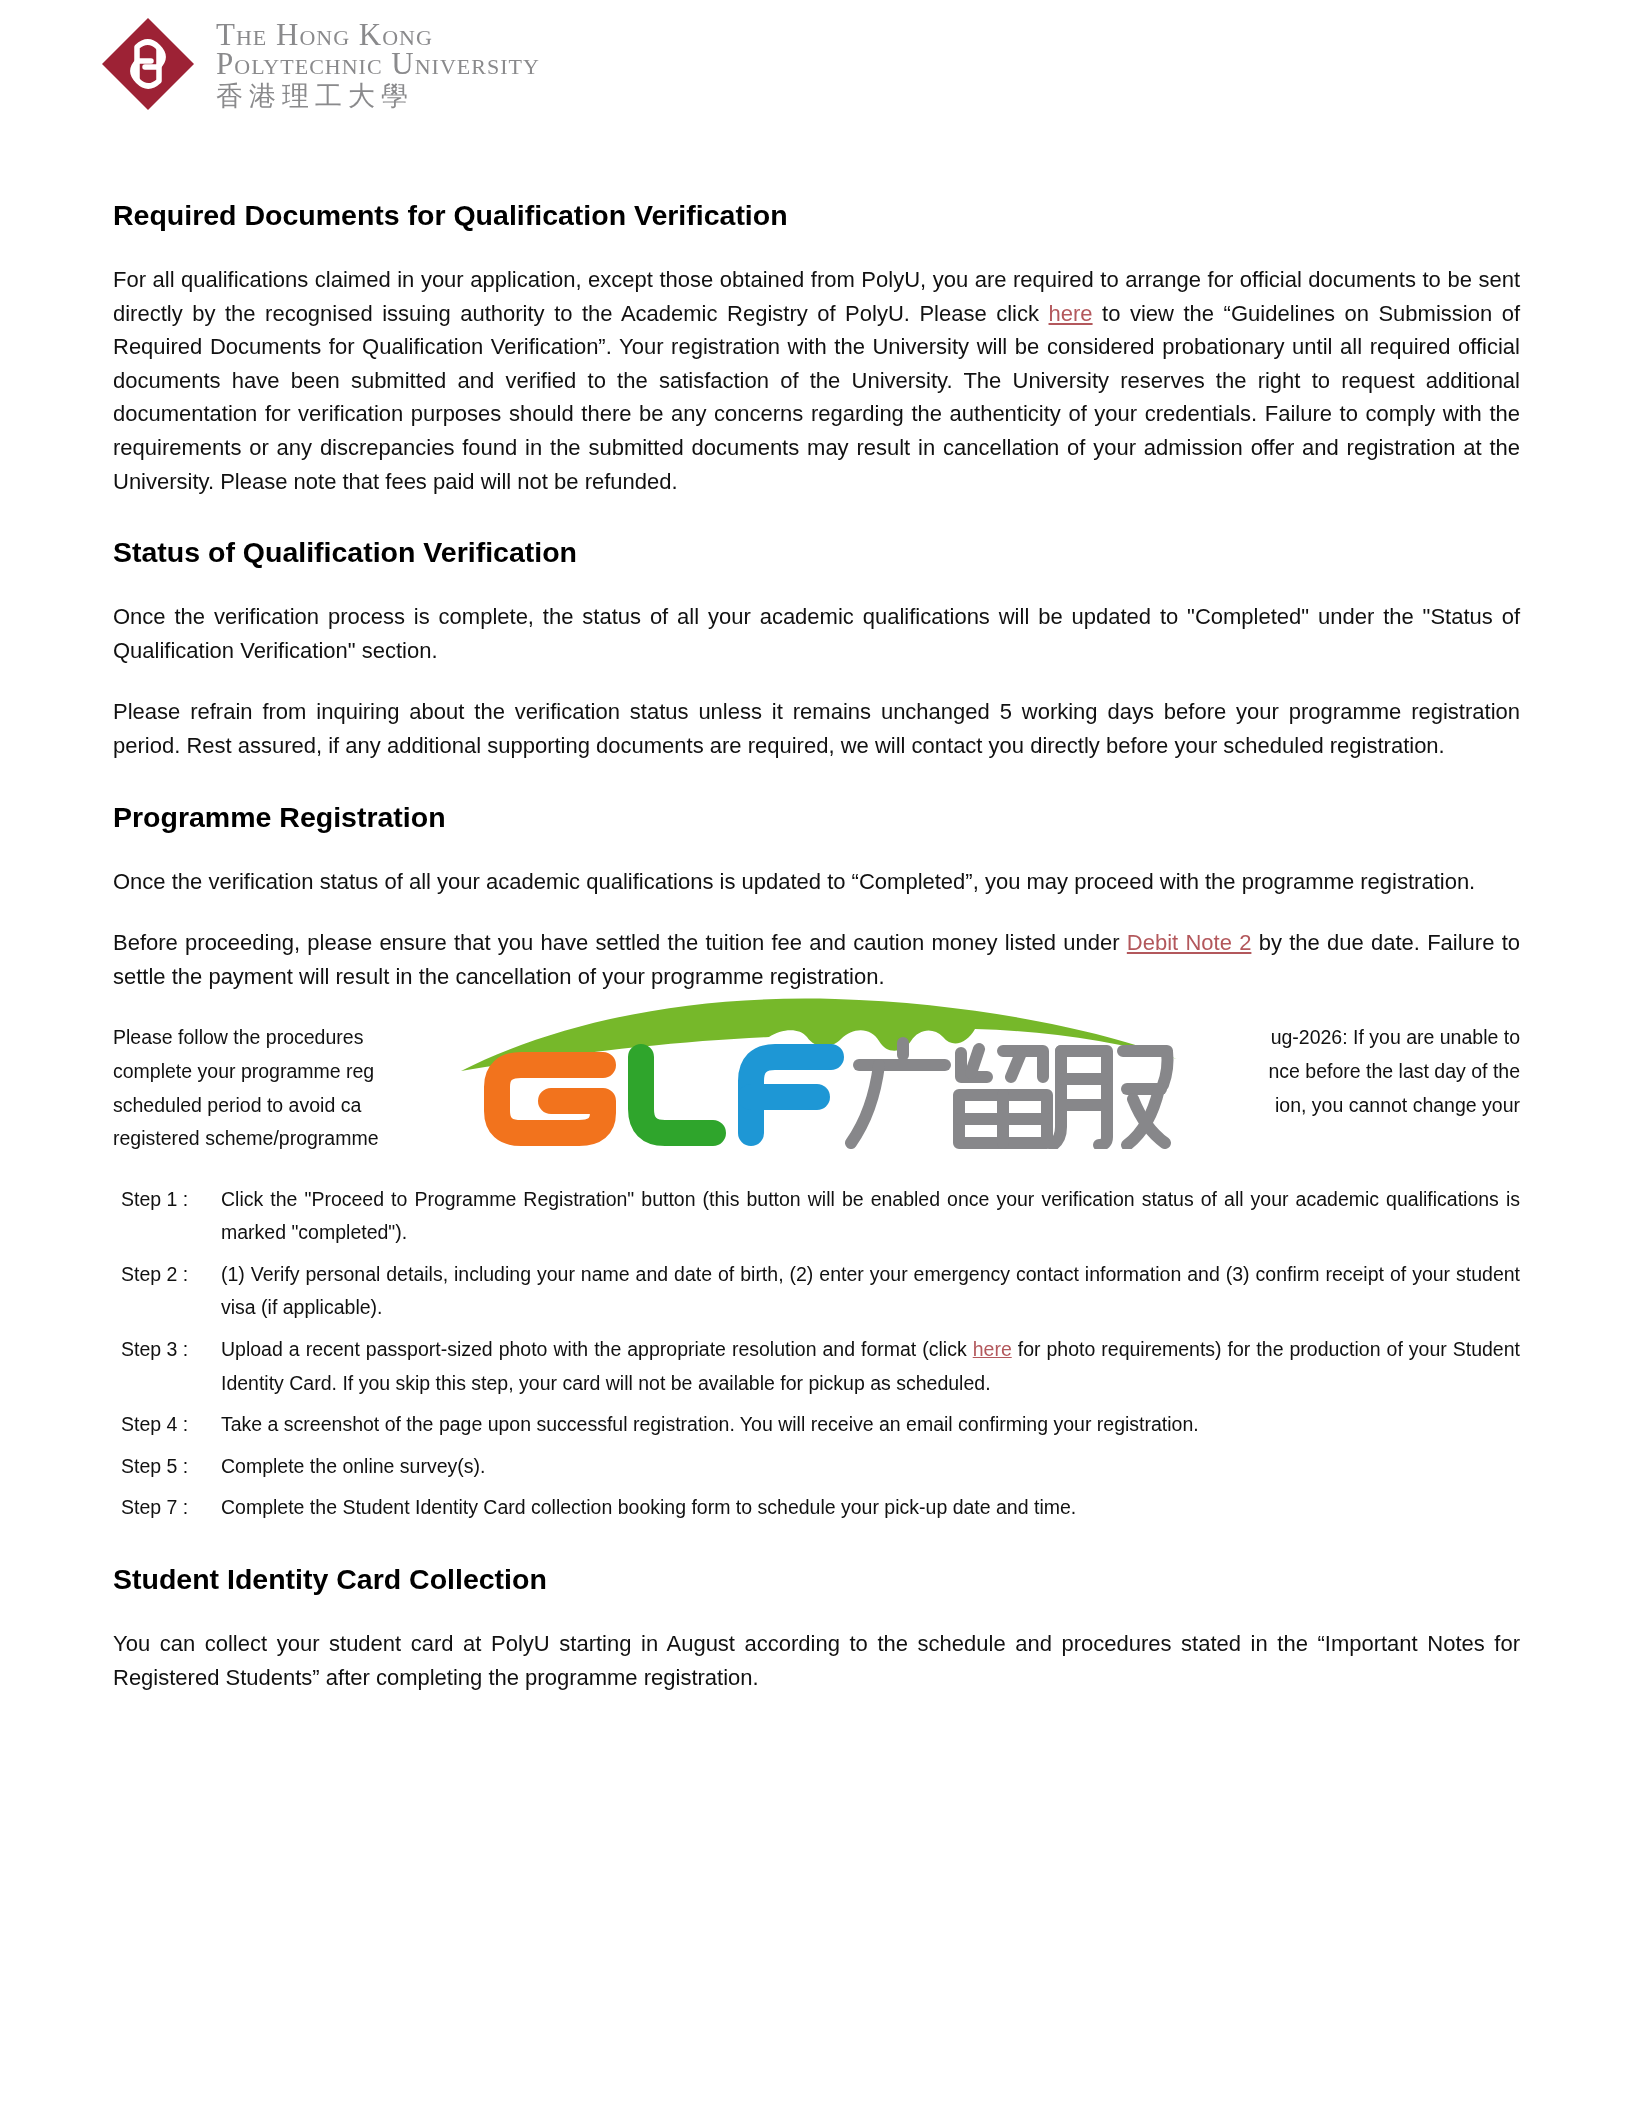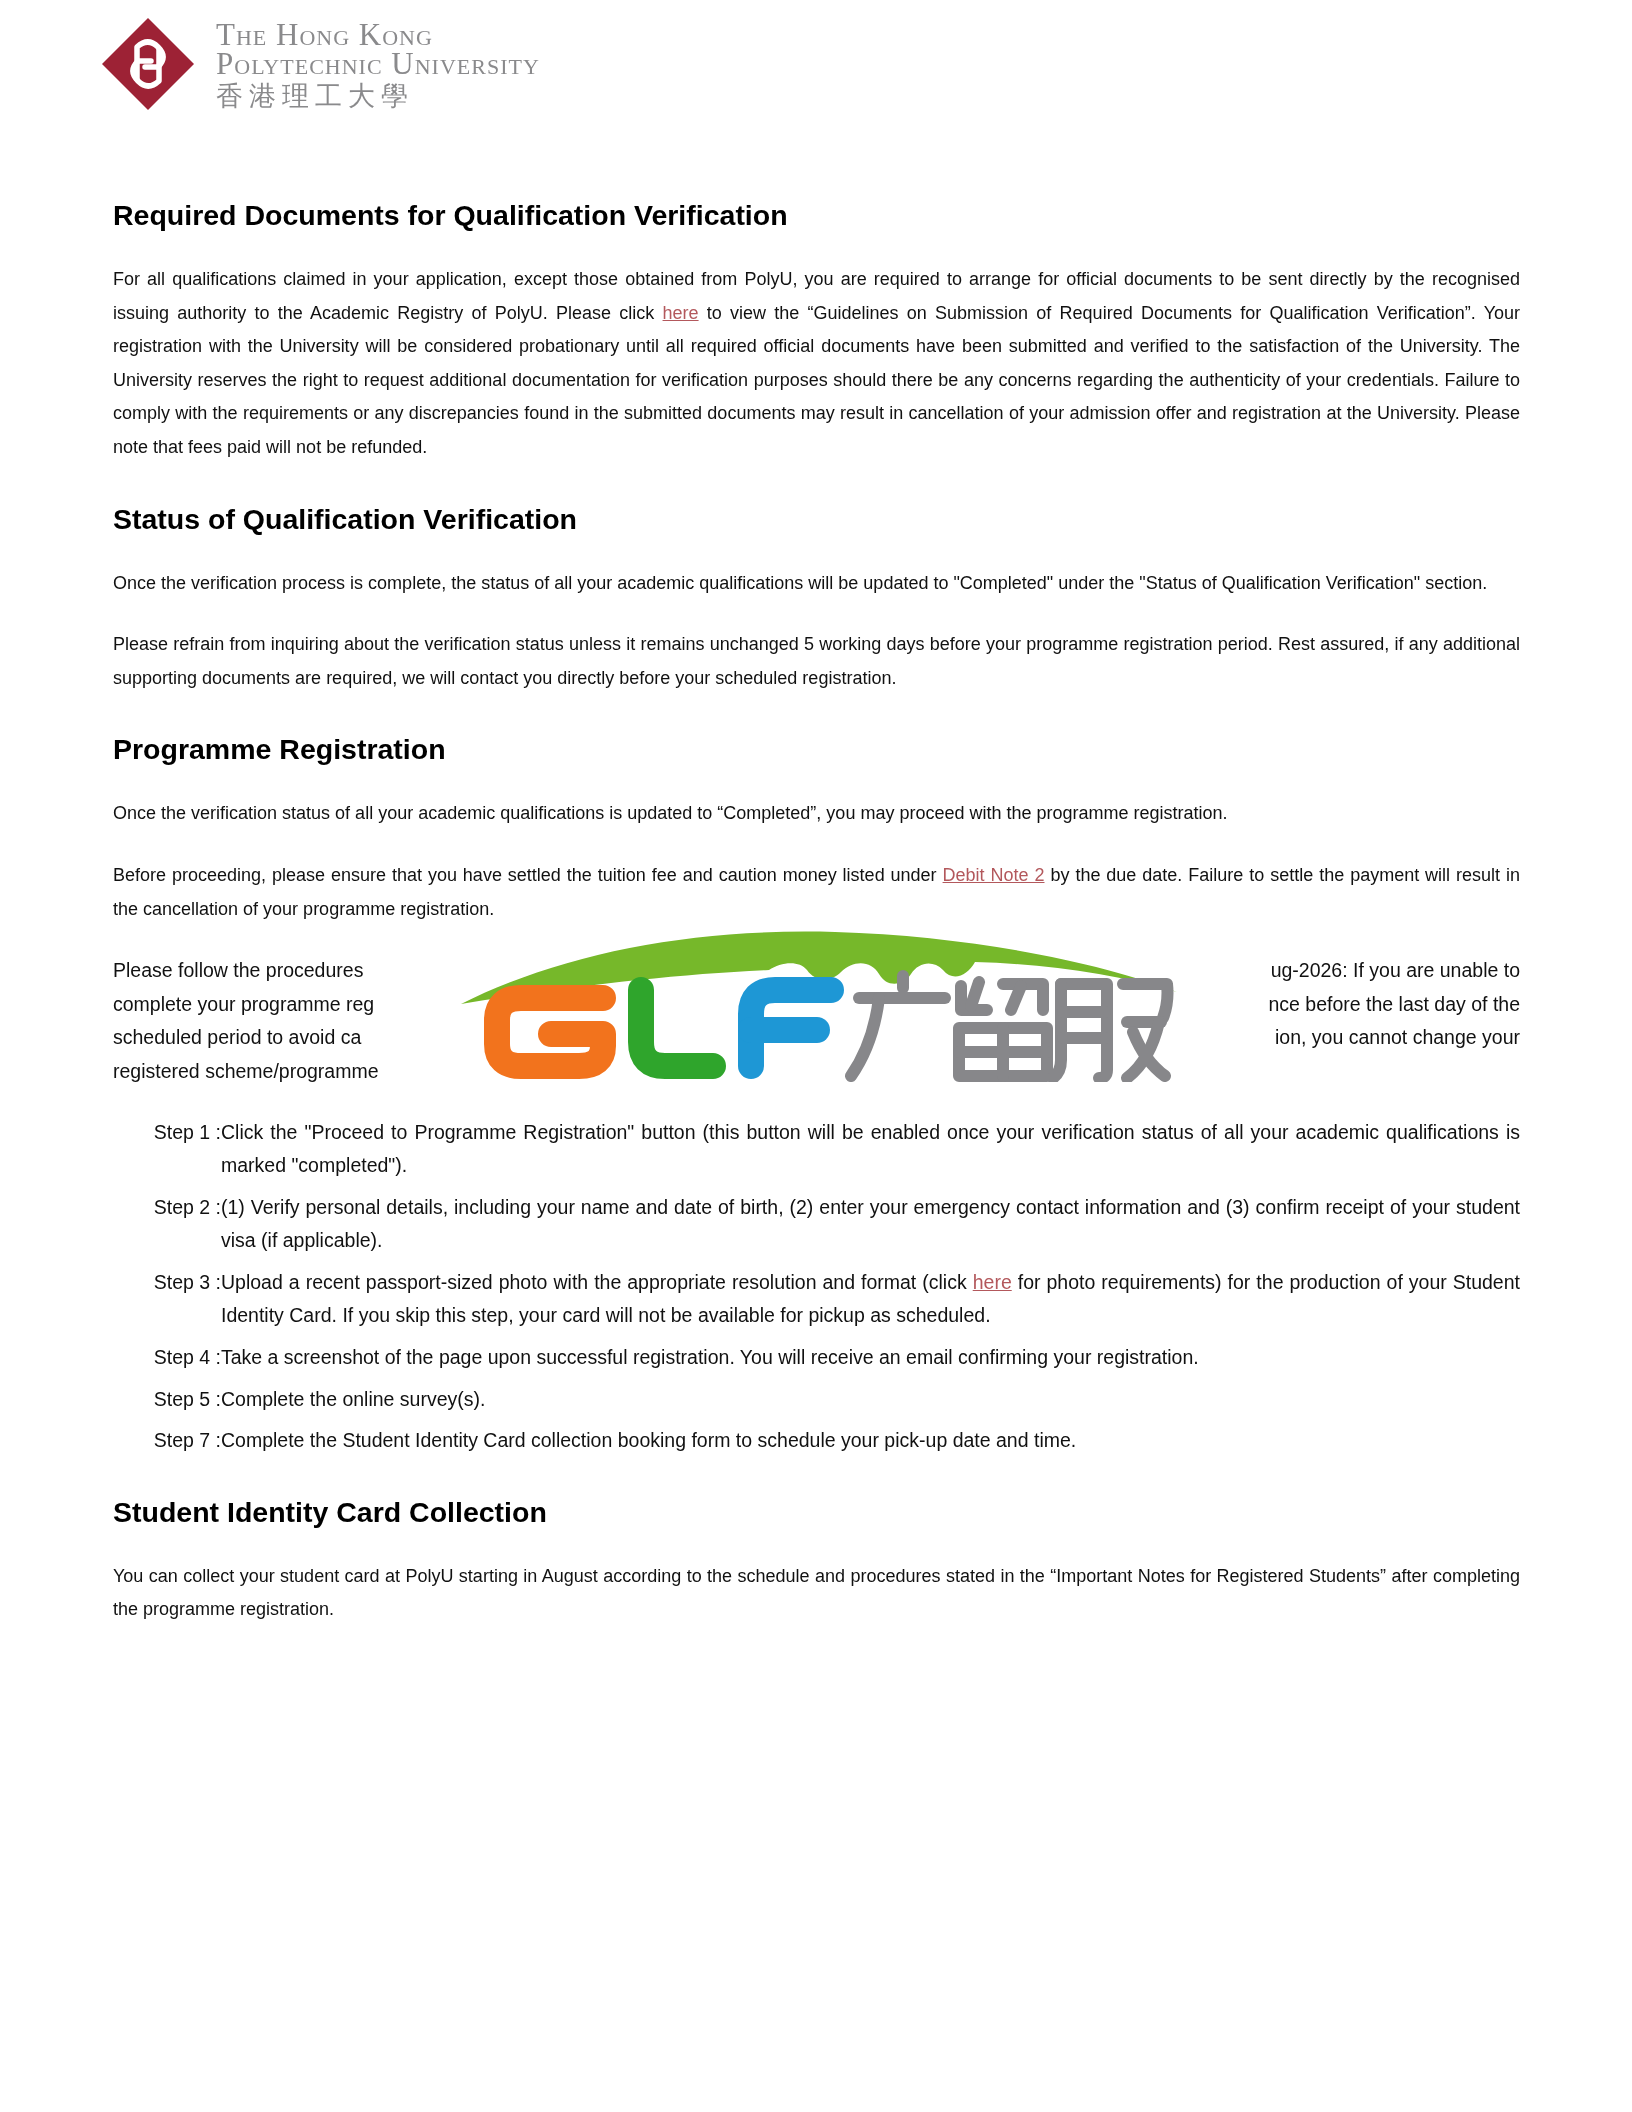--- a/index.html
+++ b/index.html
@@ -15,33 +15,33 @@
   
   .uni-header { display:flex; align-items:flex-start; padding:16px 0 0 100px; height:112px; }
   .uni-mark { flex:0 0 auto; }
   .uni-logotype { margin:4px 0 0 20px; color:#8a8a8c; }
   .lt-en { font-family:"Liberation Serif","DejaVu Serif",serif; font-variant:small-caps; font-size:31px; line-height:29px; letter-spacing:1px; }
   .lt-cn { font-family:"DejaVu Sans",sans-serif; font-size:27px; line-height:32px; letter-spacing:6px; margin-top:2px; }
   
   .main { margin:0 112px 0 113px; }
   .section-title { font-size:28.5px; line-height:36px; font-weight:700; color:#000; margin:36px 0 30px; }
   .section-title.first { margin-top:85px; }
-  p.body { font-size:18px; line-height:33.6px; text-align:justify; margin:0 0 28px; }
+  p.body { font-size:22px; line-height:33.6px; text-align:justify; margin:0 0 28px; }
   a.doc-link { color:#b3585c; text-decoration:underline; cursor:pointer; }
   
   .wm-para { position:relative; margin:0 0 27px; font-size:19.5px; line-height:33.6px; }
   .wm-line { display:flex; justify-content:space-between; height:33.6px; white-space:nowrap; }
   .glf-watermark {
     position:absolute; left:342px; top:-28px; width:730px; height:156px;
     background:#ffffff; display:flex; align-items:center; justify-content:center;
   }
   
   .steps { padding-left:8px; margin:0 0 28px; }
   .step { display:flex; margin-bottom:8px; font-size:19.5px; line-height:33.6px; }
-  .step-label { flex:0 0 100px;text-align:right; }
+  .step-label { flex:0 0 100px; }
   .step-text { flex:1 1 auto; text-align:justify; }
   
   .footer { position:absolute; top:2046px; left:0; width:100%; font-size:18px; color:#000; }
   .page-num { position:absolute; left:0; right:12px; text-align:center; }
   .print-time { position:absolute; right:88px;text-decoration:underline; }
 </style>
 </head>
 <body>
 
 <div class="page">

